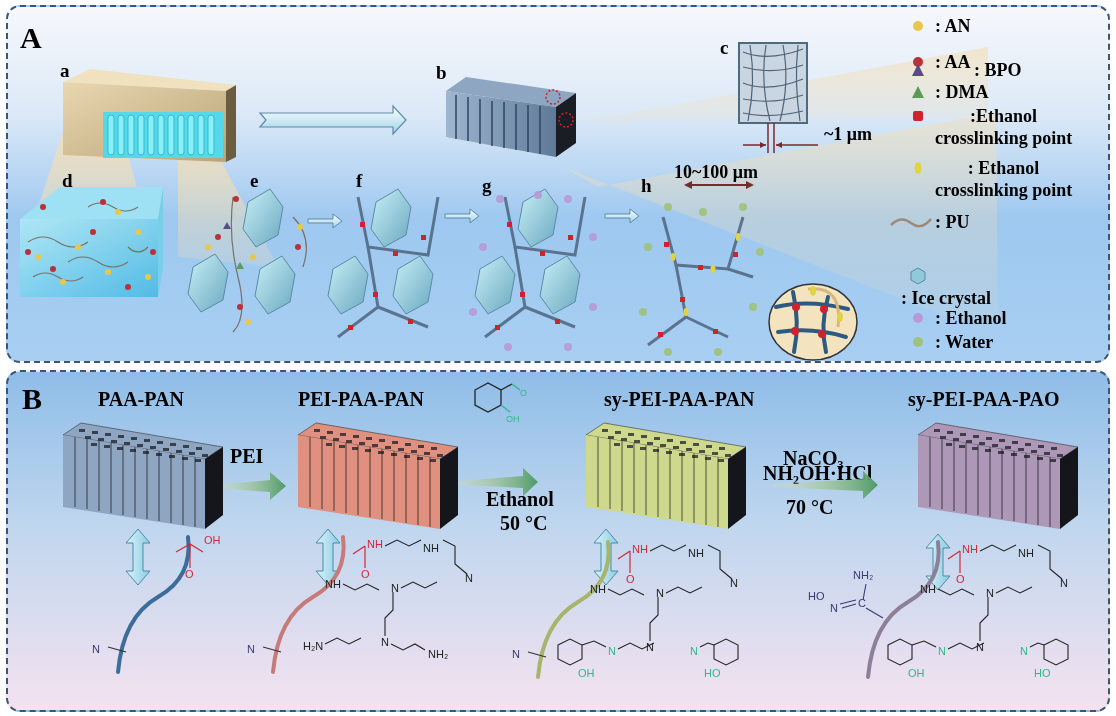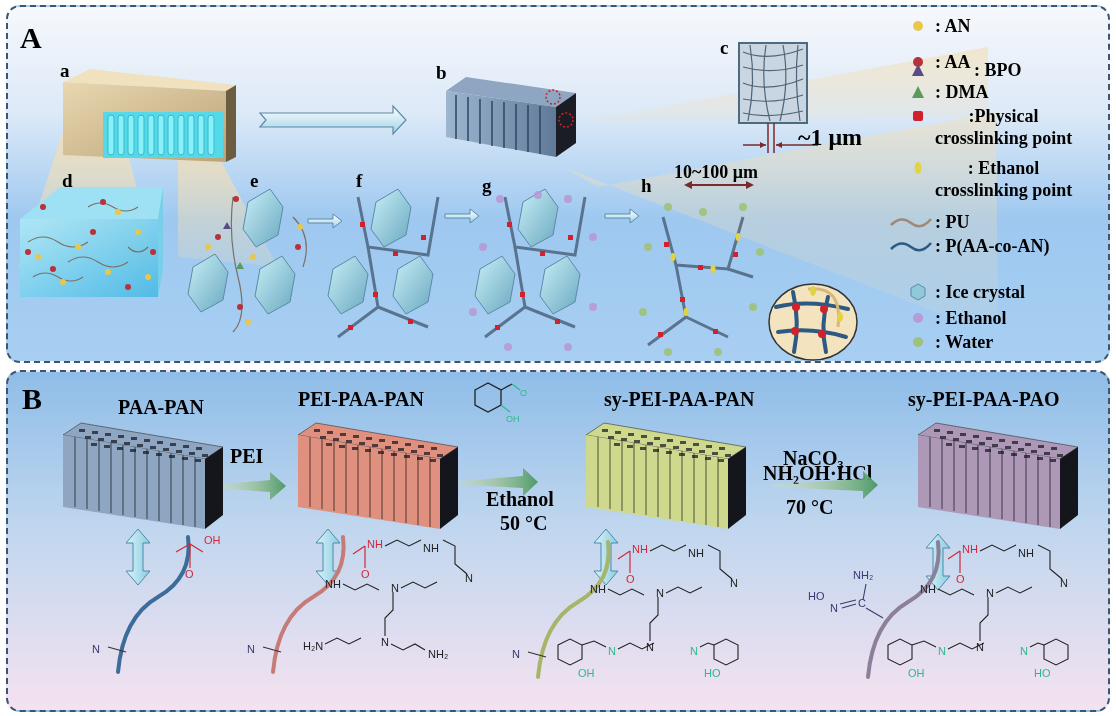--- a/index.html
+++ b/index.html
@@ -286,21 +286,21 @@
   </svg>
 
   <div class="plabel sub" style="left:52px;top:53px;">a</div>
   <div class="plabel sub" style="left:428px;top:55px;">b</div>
   <div class="plabel sub" style="left:712px;top:30px;">c</div>
   <div class="plabel sub" style="left:54px;top:163px;">d</div>
   <div class="plabel sub" style="left:242px;top:163px;">e</div>
   <div class="plabel sub" style="left:348px;top:163px;">f</div>
   <div class="plabel sub" style="left:474px;top:168px;">g</div>
   <div class="plabel sub" style="left:633px;top:168px;">h</div>
-  <div class="plabel" style="left:790px;top:117px;font-size:24px;">~1 μm</div>
+  <div class="plabel" style="left:816px;top:117px;font-size:18px;">~1 μm</div>
   <div class="plabel" style="left:666px;top:155px;font-size:18px;">10~100 μm</div>
 
   <div style="position:absolute;left:893px;top:8px;width:210px;height:345px;">
     <div class="lg-row" style="top:0px;">
       <span class="lg-ico">
           <svg width="14" height="14">
             <circle cx="7" cy="7" r="5" fill="#e8c74a"></circle>
           </svg>
         </span>
       <span class="lg-txt">: AN</span>
@@ -328,49 +328,41 @@
           </svg>
         </span>
       <span class="lg-txt">: DMA</span>
       </div>
     <div class="lg-row" style="top:90px;">
       <span class="lg-ico">
           <svg width="14" height="14">
             <rect x="2" y="2" width="10" height="10" rx="2" fill="#d0212c"></rect>
           </svg>
         </span>
-      <span class="lg-txt">:Physical
+      <span class="lg-txt">:Ethanol
 crosslinking point</span>
       </div>
     <div class="lg-row" style="top:142px;">
       <span class="lg-ico">
           <svg width="14" height="14">
             <ellipse cx="7" cy="7" rx="3.5" ry="6" fill="#e2d344"></ellipse>
           </svg>
         </span>
       <span class="lg-txt">: Ethanol
 crosslinking point</span>
       </div>
     <div class="lg-row" style="top:196px;left:-14px;">
       <span class="lg-ico" style="width:48px;">
           <svg width="44" height="14">
             <path d="M2,10 Q12,0 22,8 T42,4" stroke="#a08878" stroke-width="2.5" fill="none"></path>
           </svg>
         </span>
       <span class="lg-txt">: PU</span>
       </div>
-    <div class="lg-row" style="top:220px;left:-14px;">
-      <span class="lg-ico" style="width:48px;">
-          <svg width="44" height="14">
-            <path d="M2,10 Q12,0 22,8 T42,4" stroke="#2c5a82" stroke-width="2.5" fill="none"></path>
-          </svg>
-        </span>
-      <span class="lg-txt">: P(AA-co-AN)</span>
-      </div>
-    <div class="lg-row" style="top:266px;">
+    <div class="lg-row" style="top:250px;flex-direction:column;">
       <span class="lg-ico">
           <svg width="16" height="18">
             <polygon points="8,1 15,5 15,13 8,17 1,13 1,5" fill="#8fc9da" stroke="#5b8ba8"></polygon>
           </svg>
         </span>
       <span class="lg-txt">: Ice crystal</span>
       </div>
     <div class="lg-row" style="top:292px;">
       <span class="lg-ico">
           <svg width="14" height="14">
@@ -386,21 +378,21 @@
           </svg>
         </span>
       <span class="lg-txt">: Water</span>
       </div>
   </div>
 </div>
 
 <div id="panelB" class="panel">
   <div class="plabel big" style="left:14px;top:10px;">B</div>
 
-  <div class="title" style="left:90px;top:24px;margin-left:20px;">PAA-PAN</div>
+  <div class="title" style="left:90px;top:16px;">PAA-PAN</div>
   <div class="title" style="left:290px;top:16px;">PEI-PAA-PAN</div>
   <div class="title" style="left:596px;top:16px;">sy-PEI-PAA-PAN</div>
   <div class="title" style="left:900px;top:16px;">sy-PEI-PAA-PAO</div>
 
   <div class="title" style="left:222px;top:73px;">PEI</div>
   <div class="title" style="left:478px;top:116px;">Ethanol</div>
   <div class="title" style="left:492px;top:140px;">50 °C</div>
   <div class="title" style="left:755px;top:66px;margin-top:24px;">NH₂OH·HCl</div>
   <div class="title" style="left:775px;top:75px;">NaCO₃</div>
   <div class="title" style="left:778px;top:124px;">70 °C</div>

